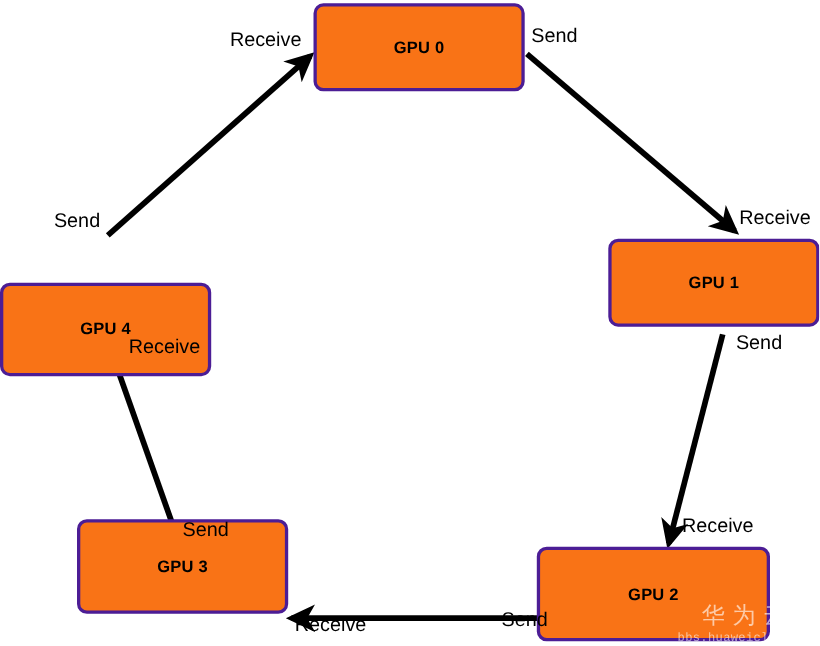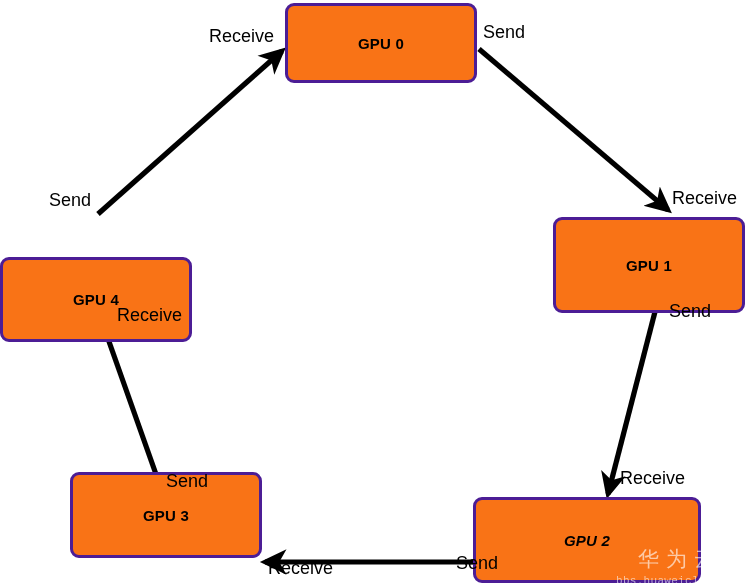--- a/index.html
+++ b/index.html
@@ -84,25 +84,25 @@
       <line x1="497" y1="562" x2="265" y2="562"></line>
       <line x1="163" y1="494" x2="95" y2="302"></line>
       <line x1="98" y1="214" x2="282" y2="51"></line>
     </g>
   </svg>
 
   <div class="node" style="left:285px; top:3px; width:192px; height:80px;">
     <span class="node-label">GPU 0</span>
   </div>
 
-  <div class="node" style="left:553px; top:217px; width:192px; height:96px;">
+  <div class="node" style="left:553px; top:217px; width:192px; height:80px;">
     <span class="node-label">GPU 1</span>
   </div>
 
-  <div class="node" style="left:473px; top:497px; width:228px; height:86px;font-style:italic;">
+  <div class="node" style="left:488px; top:497px; width:212px; height:86px;">
     <span class="node-label">GPU 2</span>
   </div>
 
   <div class="node" style="left:70px; top:472px; width:192px; height:86px;">
     <span class="node-label">GPU 3</span>
   </div>
 
   <div class="node" style="left:0px; top:217px; width:192px; height:85px;margin-top:40px;">
     <span class="node-label">GPU 4</span>
   </div>

